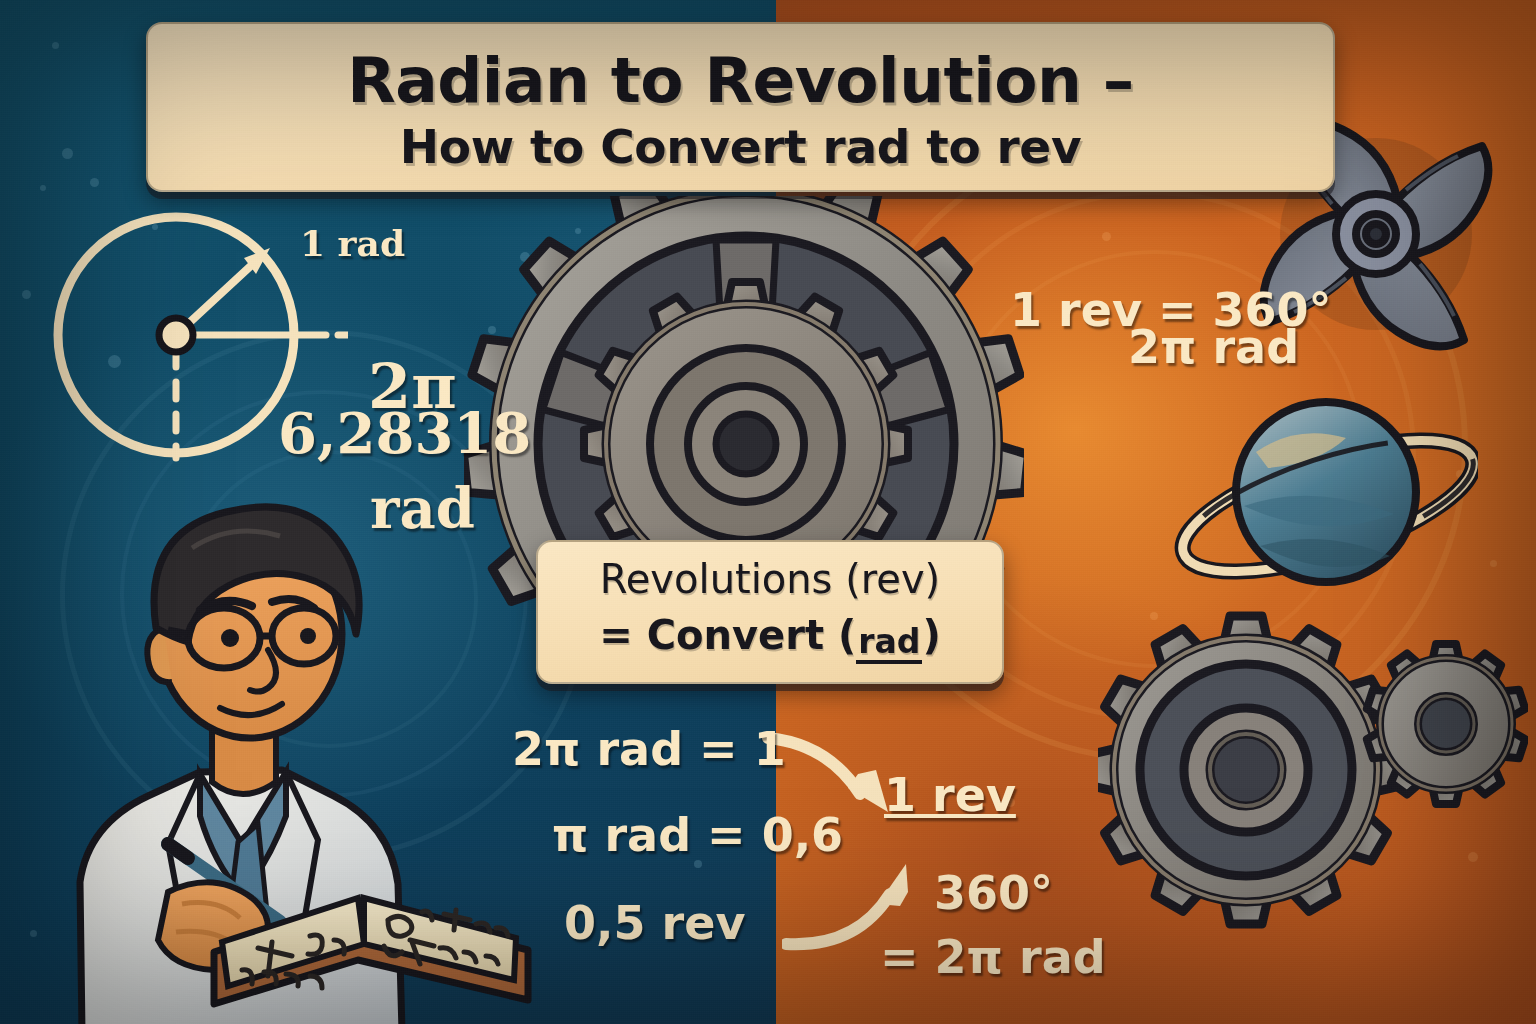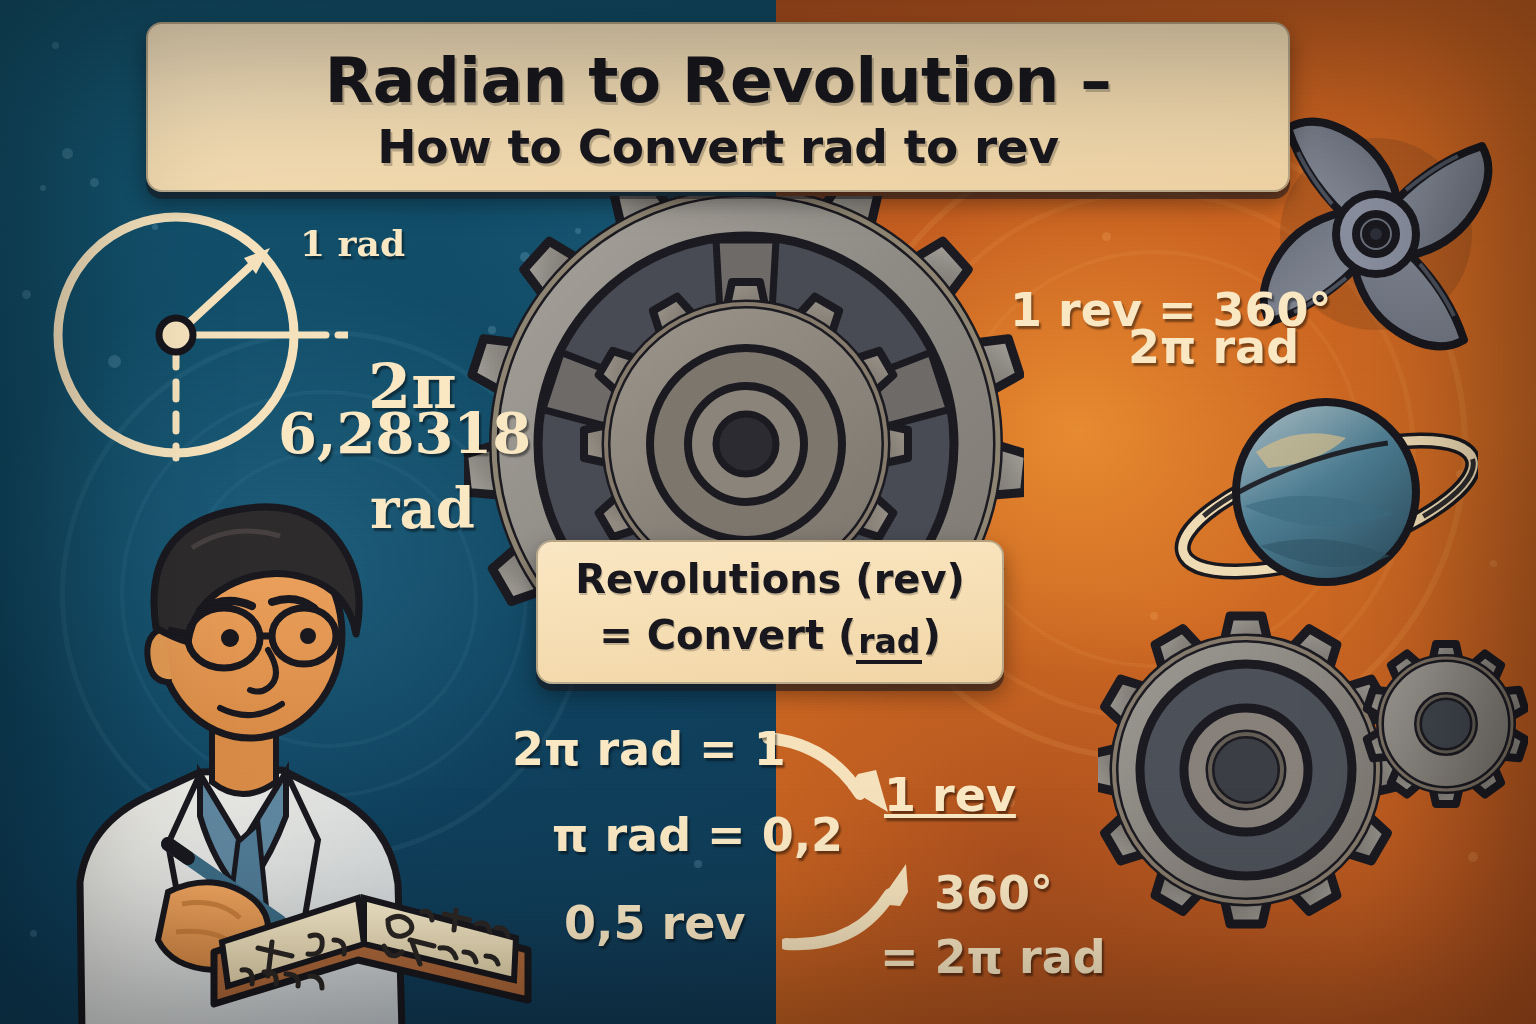--- a/index.html
+++ b/index.html
@@ -45,35 +45,35 @@
   }
   .dot{position:absolute;border-radius:50%;background:rgba(150,205,225,.22);}
   .odot{position:absolute;border-radius:50%;background:rgba(255,190,120,.20);}
   
   .card{
     position:absolute;background:linear-gradient(175deg,#fbe8c4 0%,#f7dfb4 55%,#f2d6a6 100%);
     border-radius:16px;
     box-shadow:0 7px 0 rgba(25,24,30,.55), 0 10px 22px rgba(0,0,0,.40);
     border:2px solid rgba(40,35,30,.30);
   }
-  #title-card{left:146px;top:22px;width:1140px;height:166px;}
+  #title-card{left:146px;top:22px;width:1140px;height:166px;padding-left:45px;}
   .title-l1{
     position:absolute;left:0;right:0;top:20px;text-align:center;
     font-size:63px;font-weight:bold;color:#17161c;letter-spacing:-.5px;
     text-shadow:2px 3px 0 rgba(0,0,0,.22);white-space:nowrap;
   }
   .title-l2{
     position:absolute;left:0;right:0;top:95px;text-align:center;
     font-size:47px;font-weight:bold;color:#17161c;letter-spacing:-.3px;
     text-shadow:2px 3px 0 rgba(0,0,0,.22);white-space:nowrap;
   }
   
   #formula-card{left:536px;top:540px;width:464px;height:140px;}
   .f-l1{position:absolute;left:0;right:0;top:14px;text-align:center;
-    font-size:40px;font-weight:bold;color:#17161c;white-space:nowrap;
+    font-size:40px;font-weight:normal;color:#17161c;white-space:nowrap;
     text-shadow:1px 2px 0 rgba(0,0,0,.20);}
   .f-l2{position:absolute;left:0;right:0;top:70px;text-align:center;
     font-size:40px;font-weight:bold;color:#17161c;white-space:nowrap;
     text-shadow:1px 2px 0 rgba(0,0,0,.20);}
   .frac{display:inline-block;vertical-align:-4px;font-size:33px;line-height:1;
     border-bottom:4px solid #17161c;padding:0 2px 2px 2px;}
   
   .cream{
     position:absolute;color:#fbe9c4;font-weight:bold;white-space:nowrap;
     text-shadow:2px 3px 2px rgba(0,0,0,.45);
@@ -394,21 +394,21 @@
 
   <div class="cream t-1rad">1 rad</div>
   <div class="cream t-2pi">2π</div>
   <div class="cream t-628">6,28318</div>
   <div class="cream t-radword">rad</div>
 
   <div class="cream sans t-1rev360">1 rev = 360°</div>
   <div class="cream sans t-2pirad-tr">2π rad</div>
 
   <div class="cream sans t-2pirad1">2π rad = 1</div>
-  <div class="cream sans t-pirad05">π rad = 0,2</div>
+  <div class="cream sans t-pirad05">π rad = 0,6</div>
   <div class="cream sans t-05rev">0,5 rev</div>
   <div class="cream sans t-1rev-r">1 rev</div>
   <div class="cream sans t-360-r">360°</div>
   <div class="cream sans t-2pirad-r">= 2π rad</div>
 
   <div class="card" id="title-card">
     <div class="title-l1">Radian to Revolution –</div>
     <div class="title-l2">How to Convert rad to rev</div>
   </div>
 

